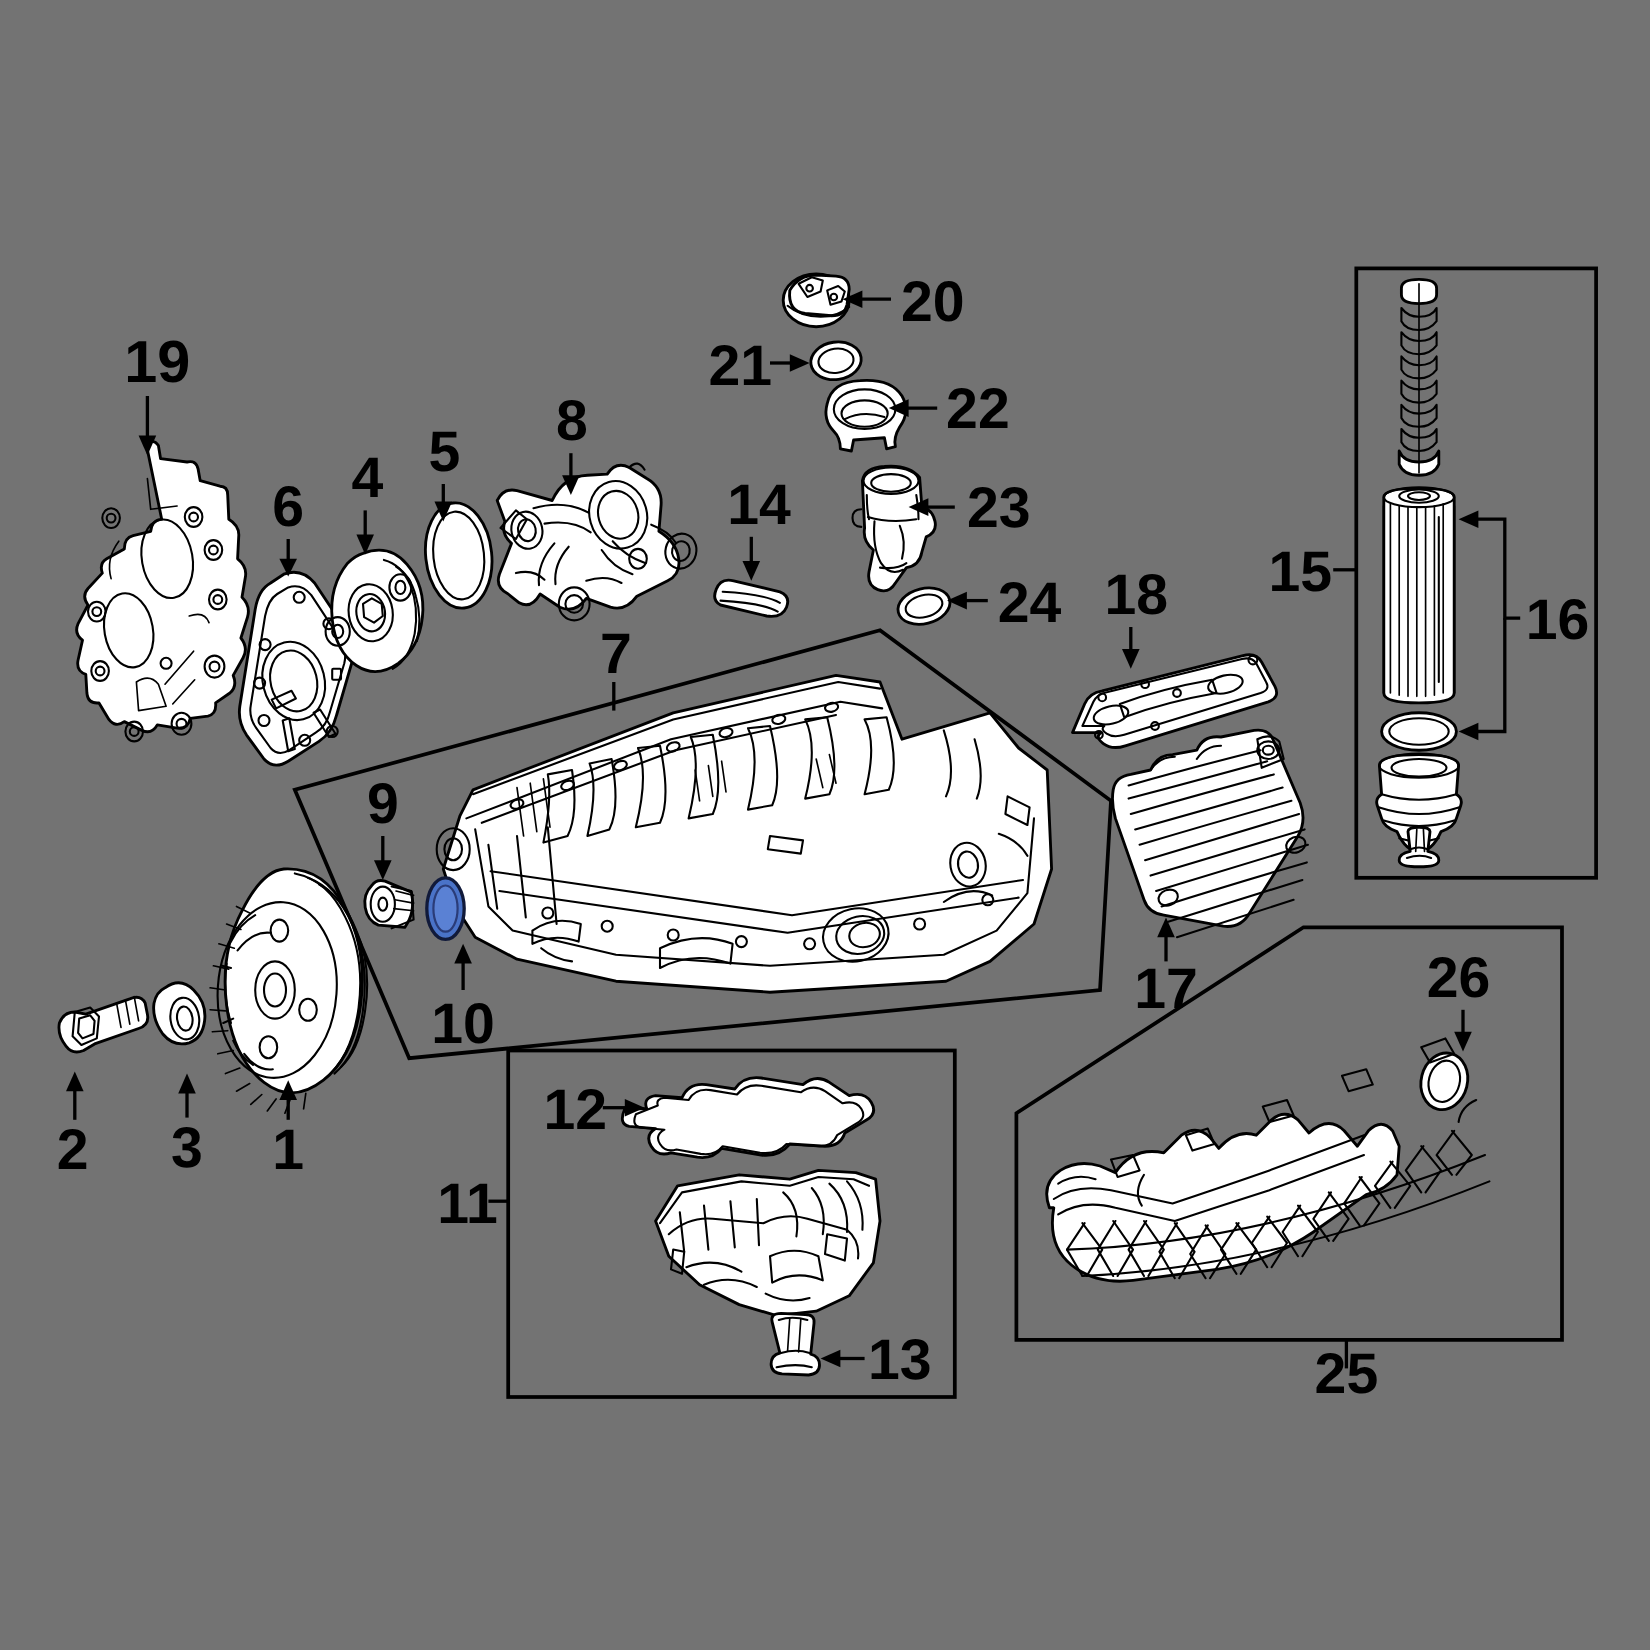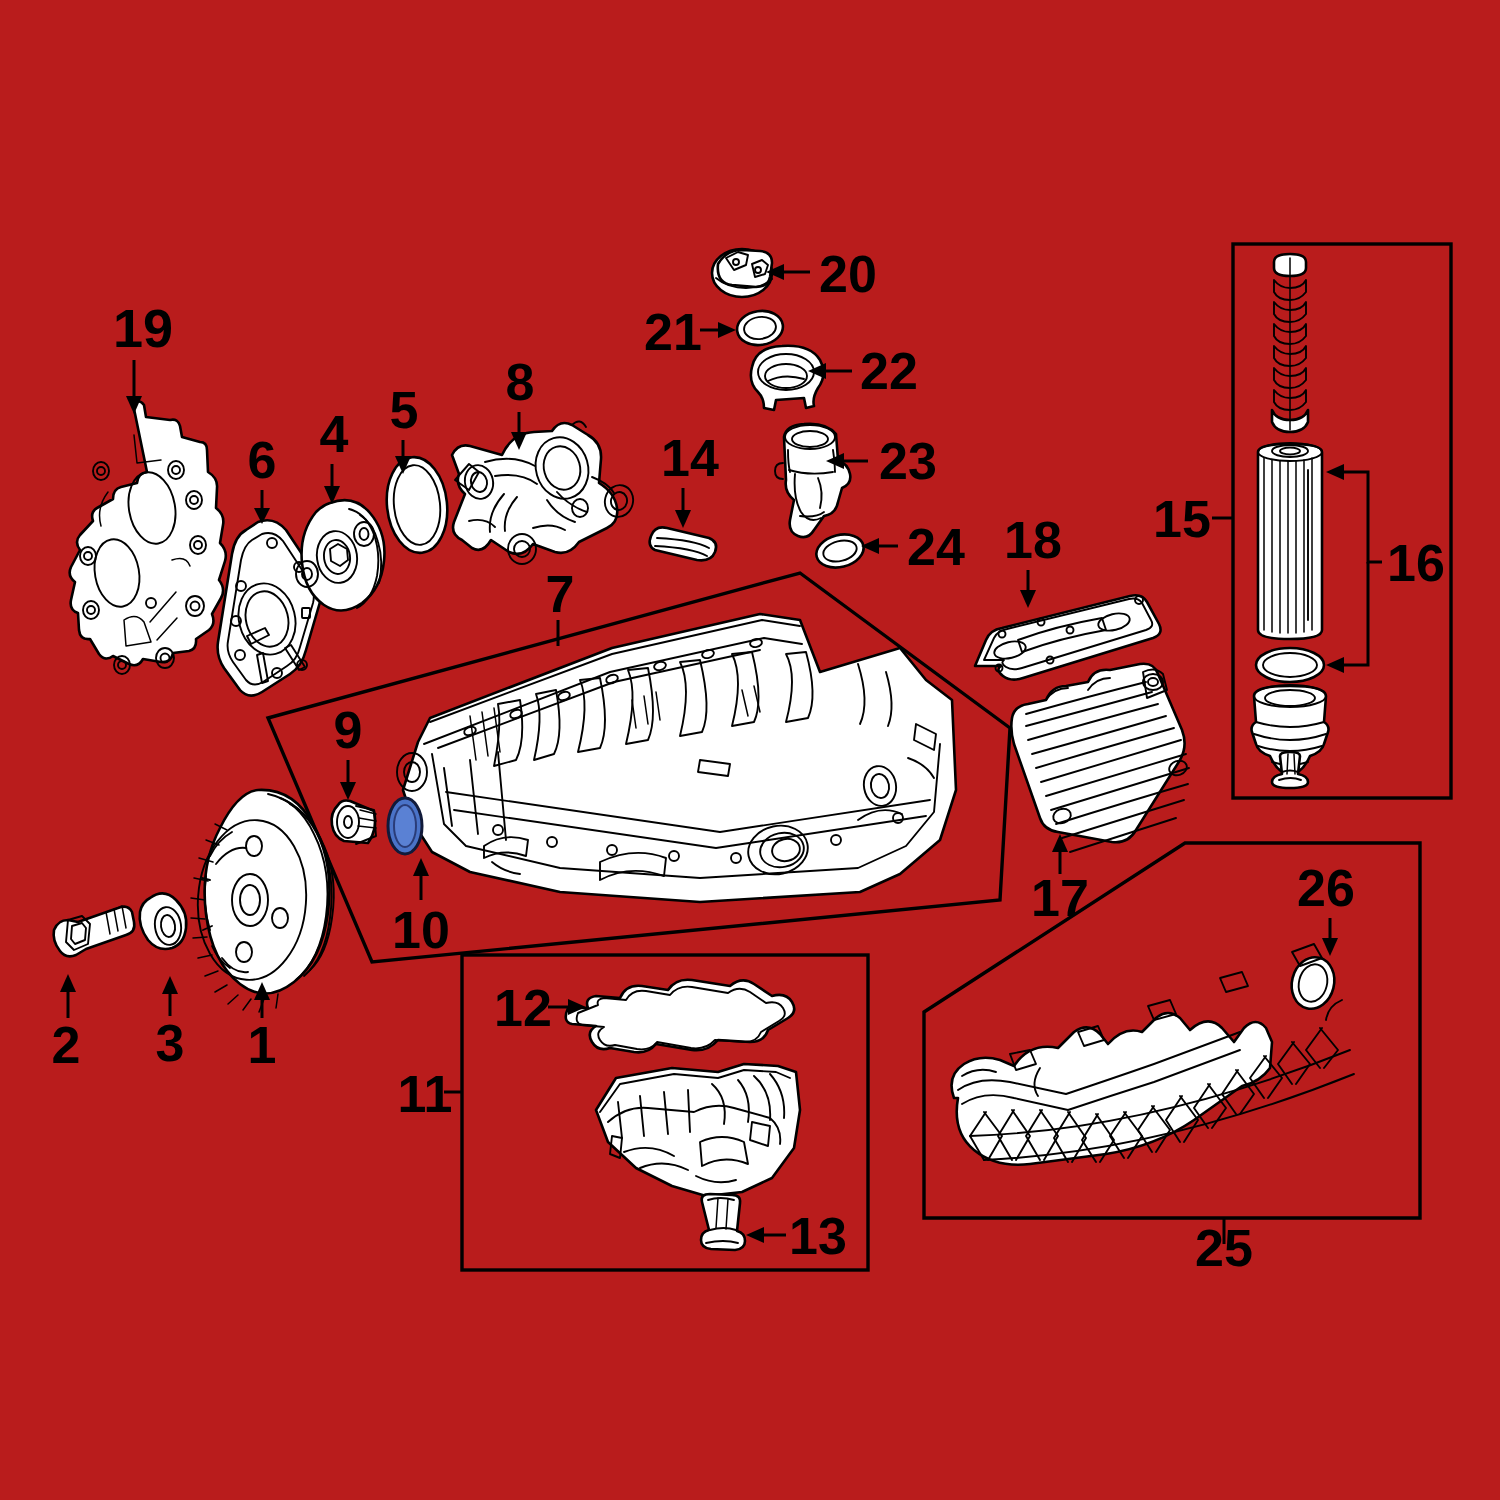--- a/index.html
+++ b/index.html
@@ -1,17 +1,17 @@
 <!DOCTYPE html>
 <html><head>
 <meta charset="utf-8">
 <style>
   html,body{margin:0;padding:0;background:#ffffff;}
   body{width:1500px;height:1500px;font-family:"Liberation Sans",sans-serif;overflow:hidden;}
-  #stage{position:relative;width:1500px;height:1500px;background:#b91c1c;}
+  #stage{position:relative;width:1500px;height:1500px;background:#737373;}
   svg#diagram{position:absolute;left:0;top:0;width:1500px;height:1500px;display:block;}
   .num{font-family:"Liberation Sans",sans-serif;font-weight:bold;fill:#000;}
   .ln{fill:none;stroke:#000;stroke-width:3;}
   .part{fill:#ffffff;stroke:#000;stroke-width:2.6;stroke-linejoin:round;stroke-linecap:round;}
   .thin{fill:none;stroke:#000;stroke-width:1.9;stroke-linejoin:round;stroke-linecap:round;}
   .hair{fill:none;stroke:#000;stroke-width:1.5;stroke-linejoin:round;stroke-linecap:round;}
   .box{fill:none;stroke:#000;stroke-width:3.4;}
   .hl{fill:#4a73c8;stroke:#111a3a;stroke-width:3;}
 </style>
 </head>

